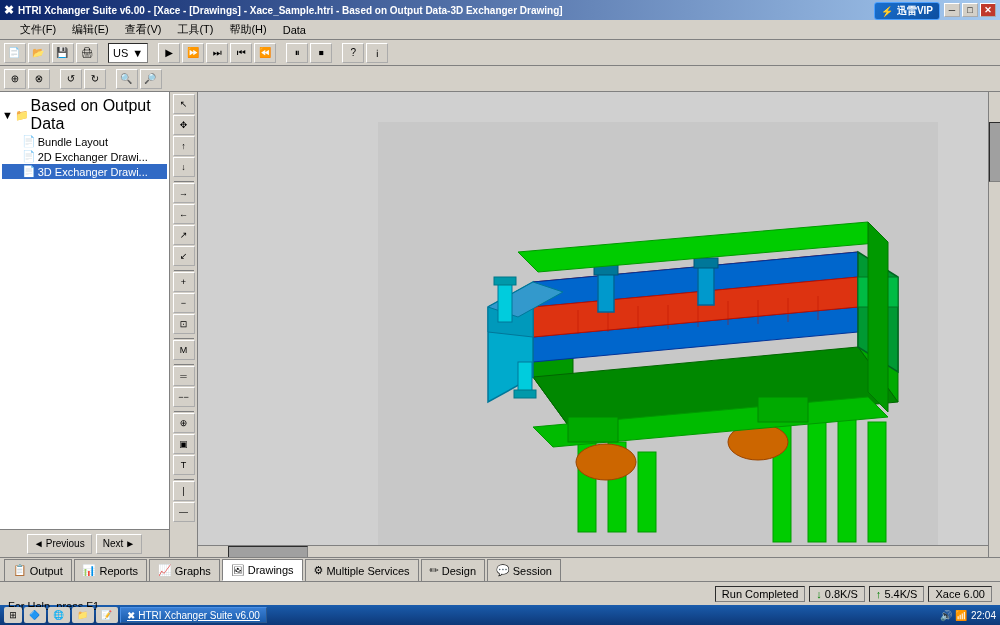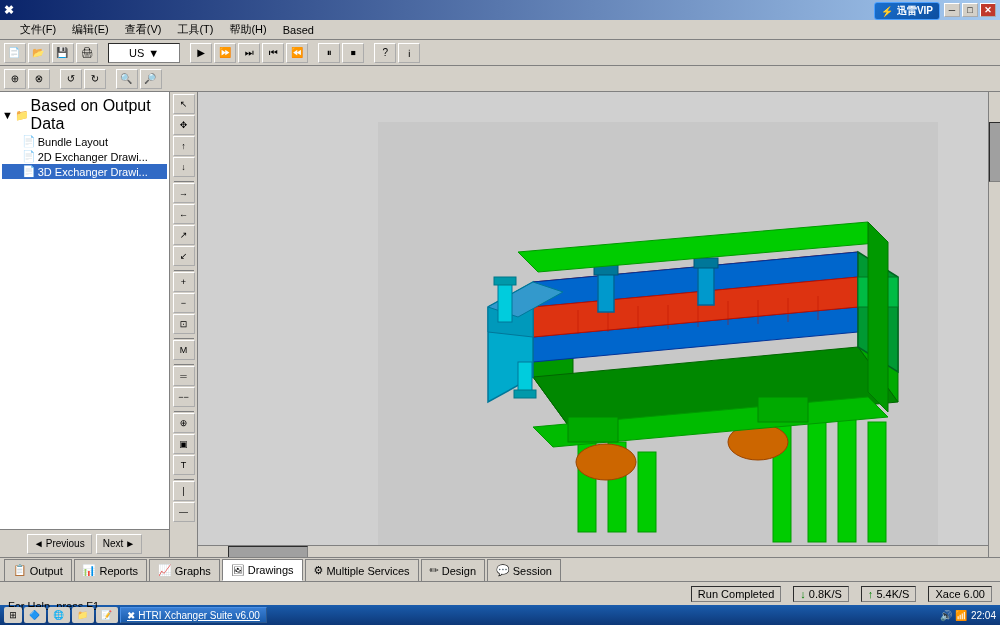--- a/index.html
+++ b/index.html
@@ -70,21 +70,21 @@
       border: 1px outset #fff;
       display: flex; align-items: center; justify-content: center;
       cursor: pointer;
       font-size: 10px;
     }
     .tb-sep { width: 6px; }
     .tb-dropdown {
       height: 20px;
       background: white;
       border: 1px inset #808080;
-      padding: 0 20px;
+      padding: 0 4px;
       font-size: 11px;
       display: flex; align-items: center;
     }
 
     #toolbar2 {
       height: 26px;
       background: #d4d0c8;
       display: flex;
       align-items: center;
       padding: 2px 4px;
@@ -222,21 +222,21 @@
     }
     #status-text {
       flex: 1;
       padding: 0 8px;
       font-size: 11px;
       margin-top: 24px;
     }
     #status-right {
       display: flex;
       align-items: center;
-      gap: 12px;
+      gap: 4px;
       padding: 0 8px;
     }
     .status-badge {
       background: #d4d0c8;
       border: 1px inset #808080;
       padding: 1px 6px;
       font-size: 11px;
     }
 
     
@@ -295,39 +295,40 @@
       background: #d4d0c8;
       border-left: 1px solid #808080;
     }
   </style>
 </head>
 <body>
 
 <div id="titlebar">
   <div id="titlebar-left">
     <span style="font-size:12px;">✖</span>
+    <span style="font-size:10px;">HTRI Xchanger Suite v6.00 - [Xace - [Drawings] - Xace_Sample.htri - Based on Output Data-3D Exchanger Drawing]</span>
   </div>
   <div id="thunder-vip">
     <span>⚡</span>
     <span>迅雷VIP</span>
   </div>
   <div id="titlebar-right">
     <div class="title-btn">─</div>
     <div class="title-btn">□</div>
     <div class="title-btn" style="background:#c0392b;color:white;">✕</div>
   </div>
 </div>
 
 <div id="menubar">
   <span class="menu-item">文件(F)</span>
   <span class="menu-item">编辑(E)</span>
   <span class="menu-item">查看(V)</span>
   <span class="menu-item">工具(T)</span>
   <span class="menu-item">帮助(H)</span>
-  <span class="menu-item">Based</span>
+  <span class="menu-item">Data</span>
 </div>
 
 <div id="toolbar1">
   <div class="tb-btn">📄</div>
   <div class="tb-btn">📂</div>
   <div class="tb-btn">💾</div>
   <div class="tb-btn">🖨</div>
   <div class="tb-sep"></div>
   <div class="tb-dropdown">
     <span>US</span>

